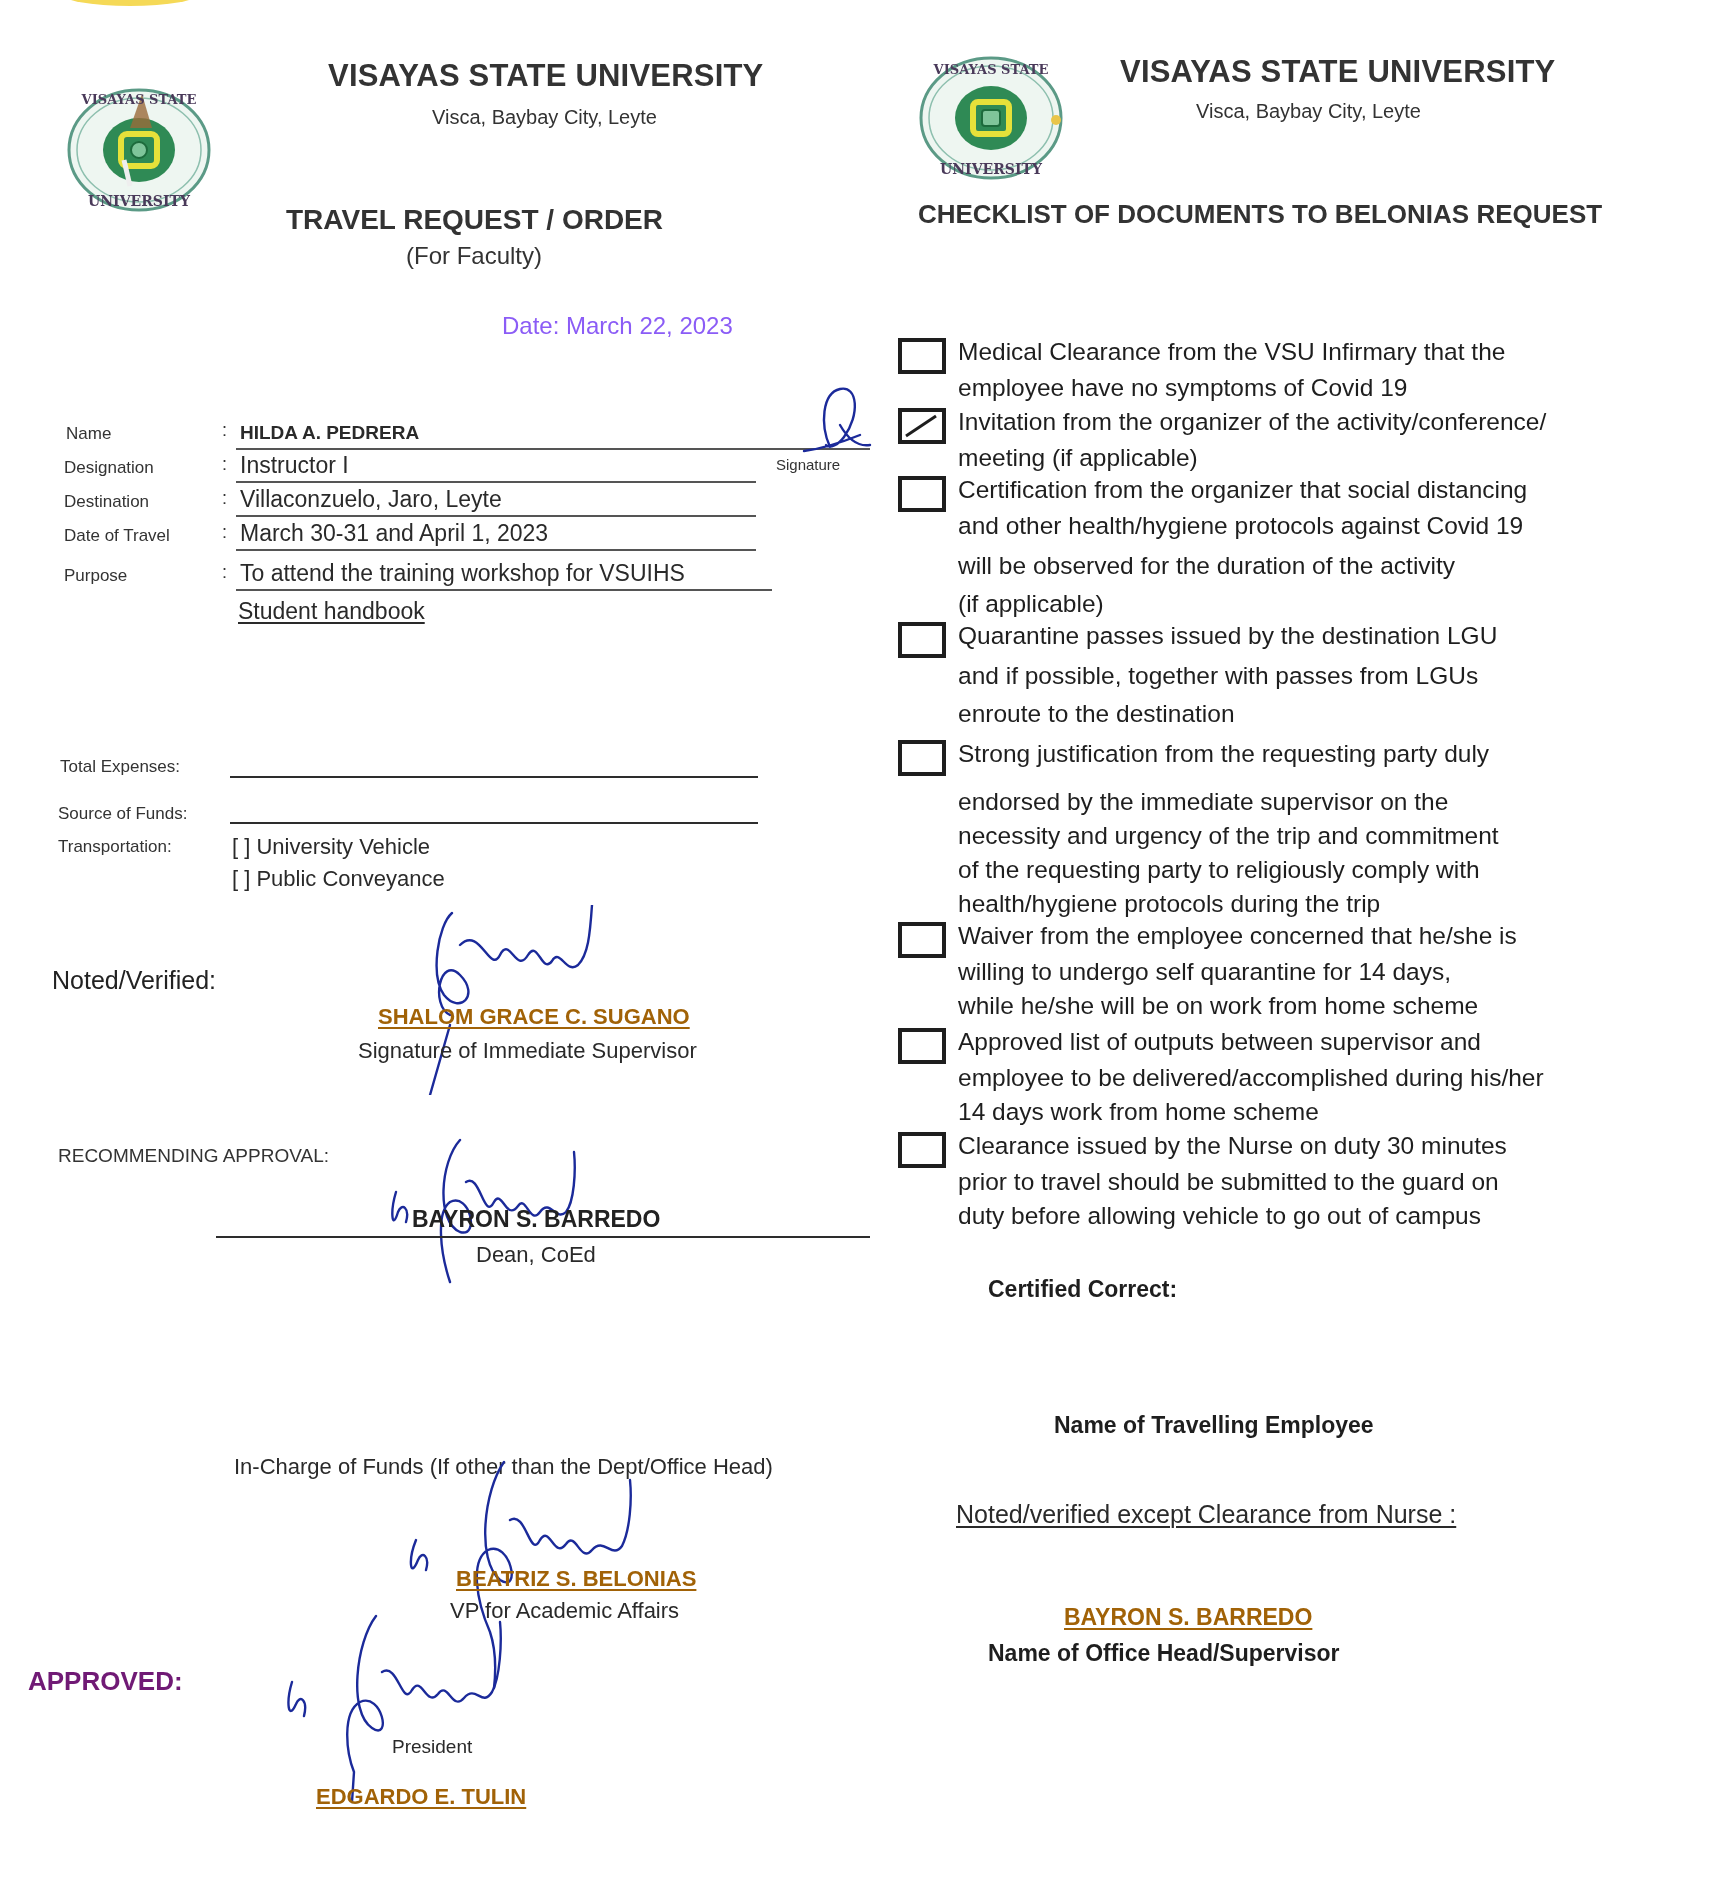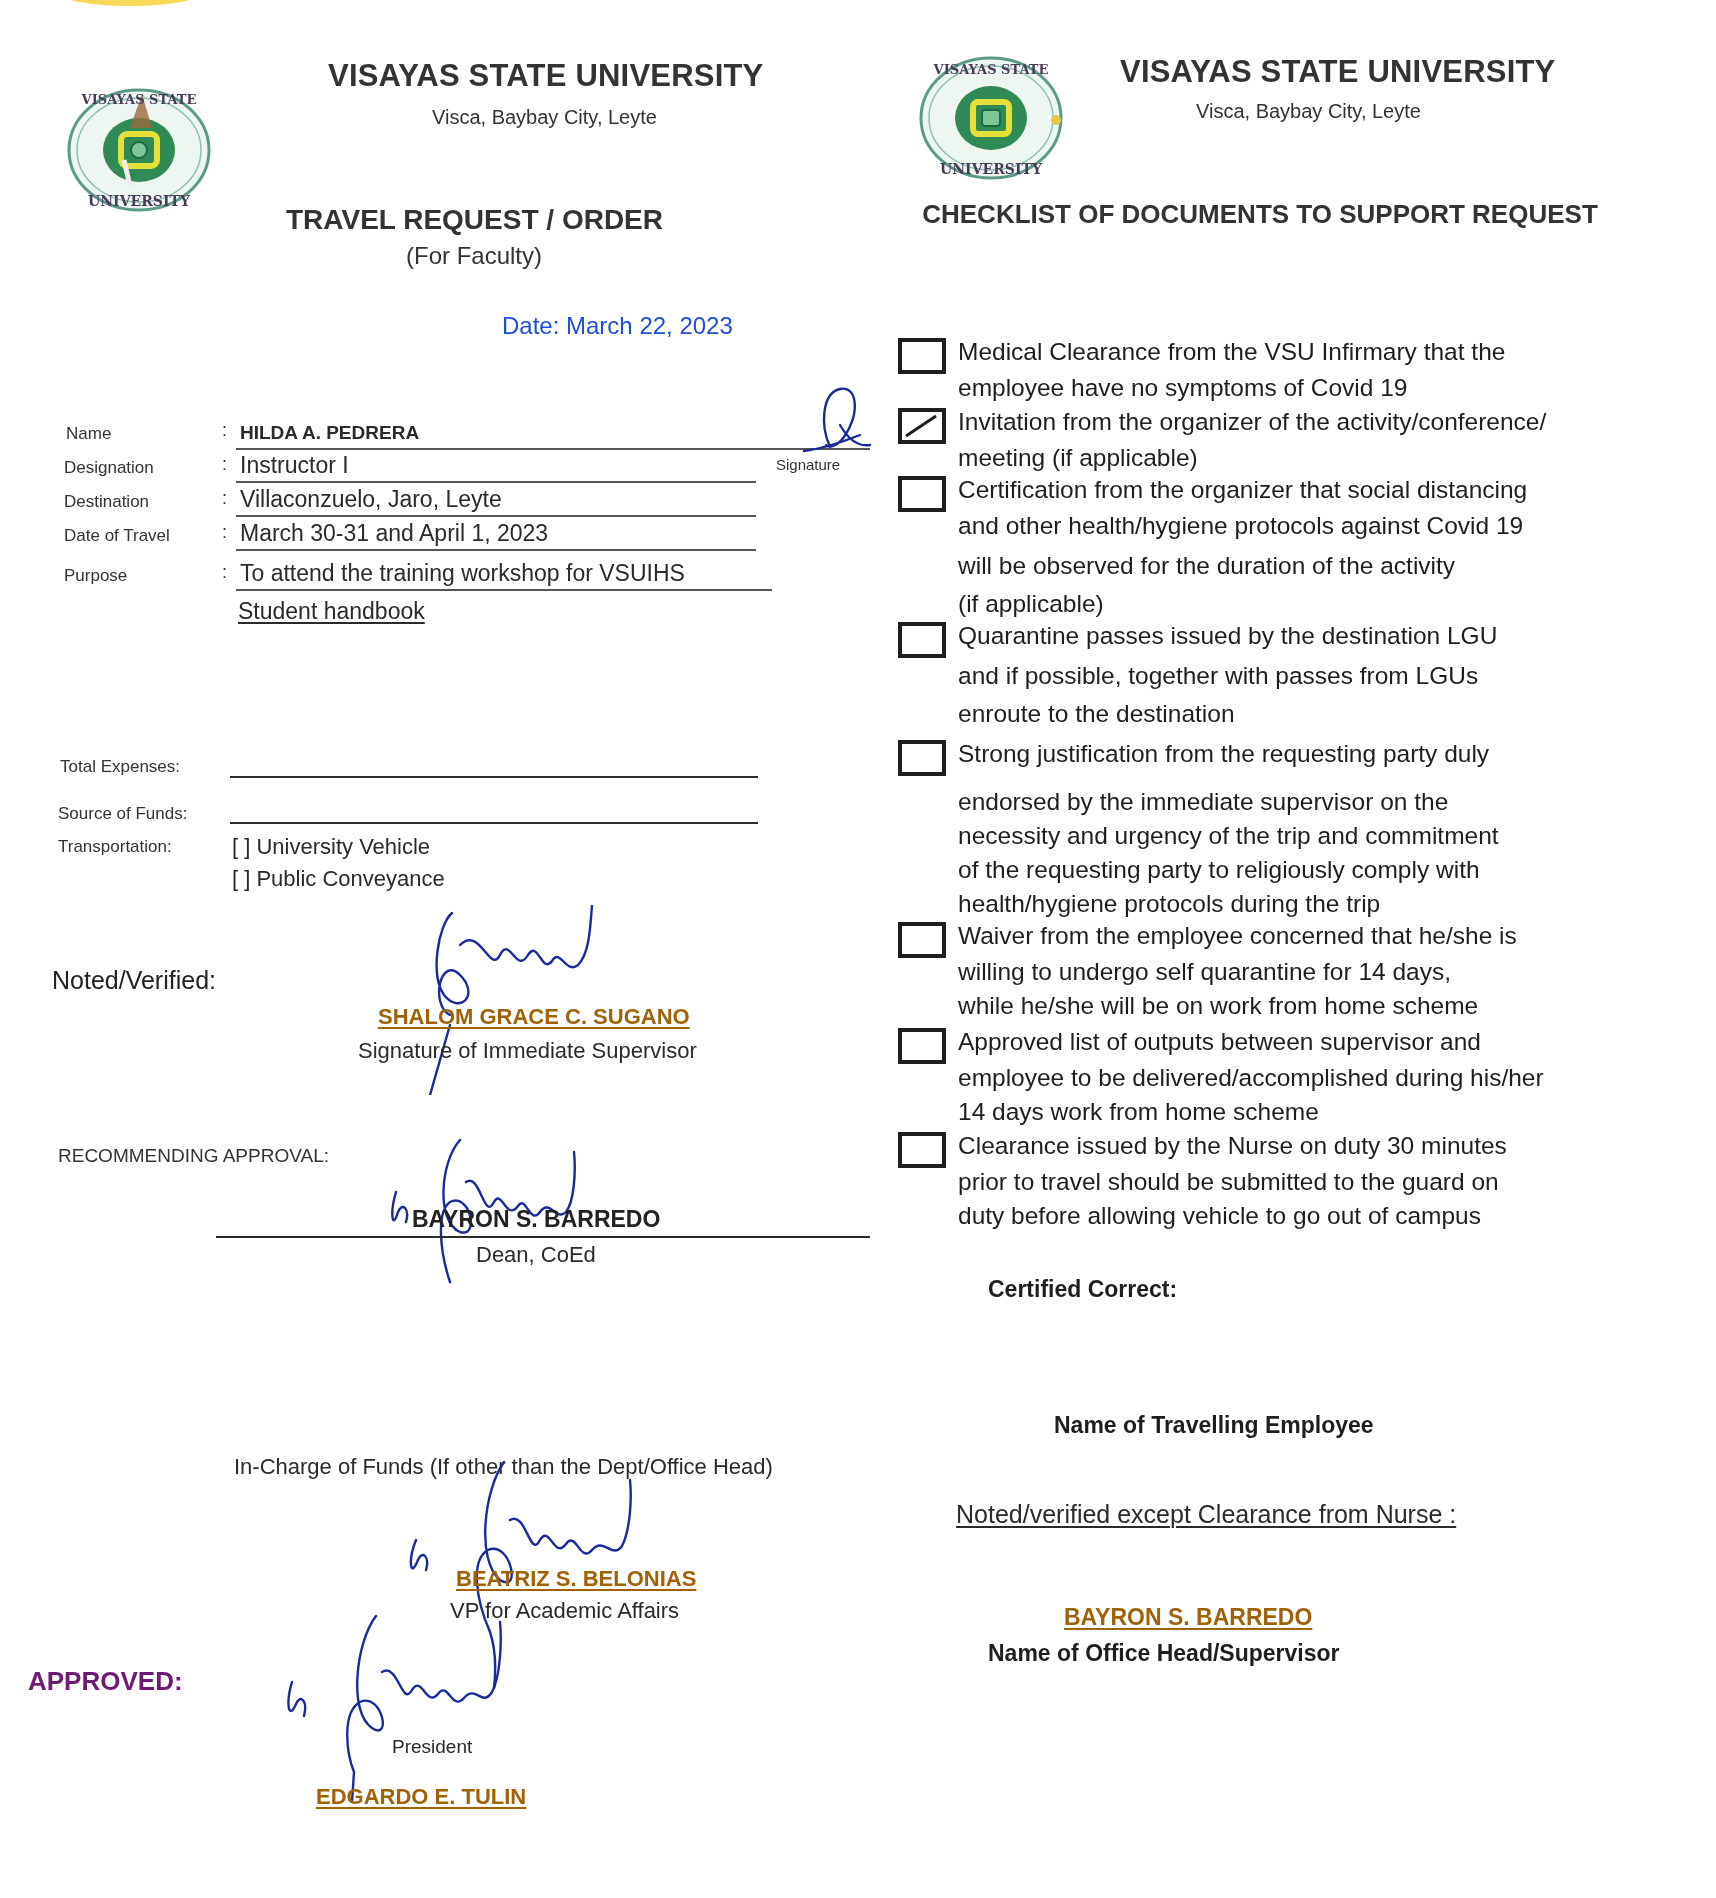--- a/index.html
+++ b/index.html
@@ -49,21 +49,21 @@
     <text x="75" y="124" text-anchor="middle" font-size="14" font-weight="bold" fill="#4a3a5a" font-family="DejaVu Serif, serif">UNIVERSITY</text>
   </svg>
 </div>
 
 <div class="abs hdr-title" style="left:328px; top:58px;">VISAYAS STATE UNIVERSITY</div>
 <div class="abs hdr-sub" style="left:432px; top:106px;">Visca, Baybay City, Leyte</div>
 
 <div class="abs doc-title" style="left:286px; top:204px;">TRAVEL REQUEST / ORDER</div>
 <div class="abs doc-sub" style="left:406px; top:242px;">(For Faculty)</div>
 
-<div class="abs mid" style="left:502px; top:312px; font-size:24px; color:#1d4ed8;">Date: March 22, 2023</div>
+<div class="abs mid" style="left:502px; top:312px; font-size:24px; color:#8b5cf6;">Date: March 22, 2023</div>
 
 <div>
 
   <div class="abs lbl" style="left:66px; top:424px;">Name</div>
   <div class="abs colon" style="left:222px; top:420px;">:</div>
   <div class="abs val bold" style="left:240px; top:422px;">HILDA A. PEDRERA</div>
   <div class="abs rule" style="left:236px; top:448px; width:634px;"></div>
 
   <div class="abs lbl" style="left:64px; top:458px;">Designation</div>
   <div class="abs colon" style="left:222px; top:454px;">:</div>
@@ -141,21 +141,21 @@
     <circle cx="140" cy="68" r="5" fill="#e9c54a"></circle>
     <text x="75" y="22" text-anchor="middle" font-size="13" font-weight="bold" fill="#4a3a5a" font-family="DejaVu Serif, serif">VISAYAS STATE</text>
     <text x="75" y="122" text-anchor="middle" font-size="14" font-weight="bold" fill="#4a3a5a" font-family="DejaVu Serif, serif">UNIVERSITY</text>
   </svg>
 </div>
 
 <div class="abs hdr-title" style="left:1120px; top:54px;">VISAYAS STATE UNIVERSITY</div>
 <div class="abs hdr-sub" style="left:1196px; top:100px;">Visca, Baybay City, Leyte</div>
 
 <div class="abs doc-title center" style="left:900px; top:196px; width:720px; font-size:26px; line-height:36px;">
-  <div>CHECKLIST OF DOCUMENTS TO SUPPORT REQUEST</div>
+  <div>CHECKLIST OF DOCUMENTS TO BELONIAS REQUEST</div>
 </div>
 
 <div id="checklist">
     <div class="abs" style="left: 898px; top: 340px; width: 760px;">
       <div class="chk-box abs" style="left: 0px; top: -2px;"></div>
       <div class="chk-text chk-line" style="left: 60px; top: 0px;">Medical Clearance from the VSU Infirmary that the</div>
       <div class="chk-text chk-line" style="left: 60px; top: 36px;">employee have no symptoms of Covid 19</div>
     </div>
     <div class="abs" style="left: 898px; top: 410px; width: 760px;">
       <div class="chk-box abs" style="left: 0px; top: -2px;">

